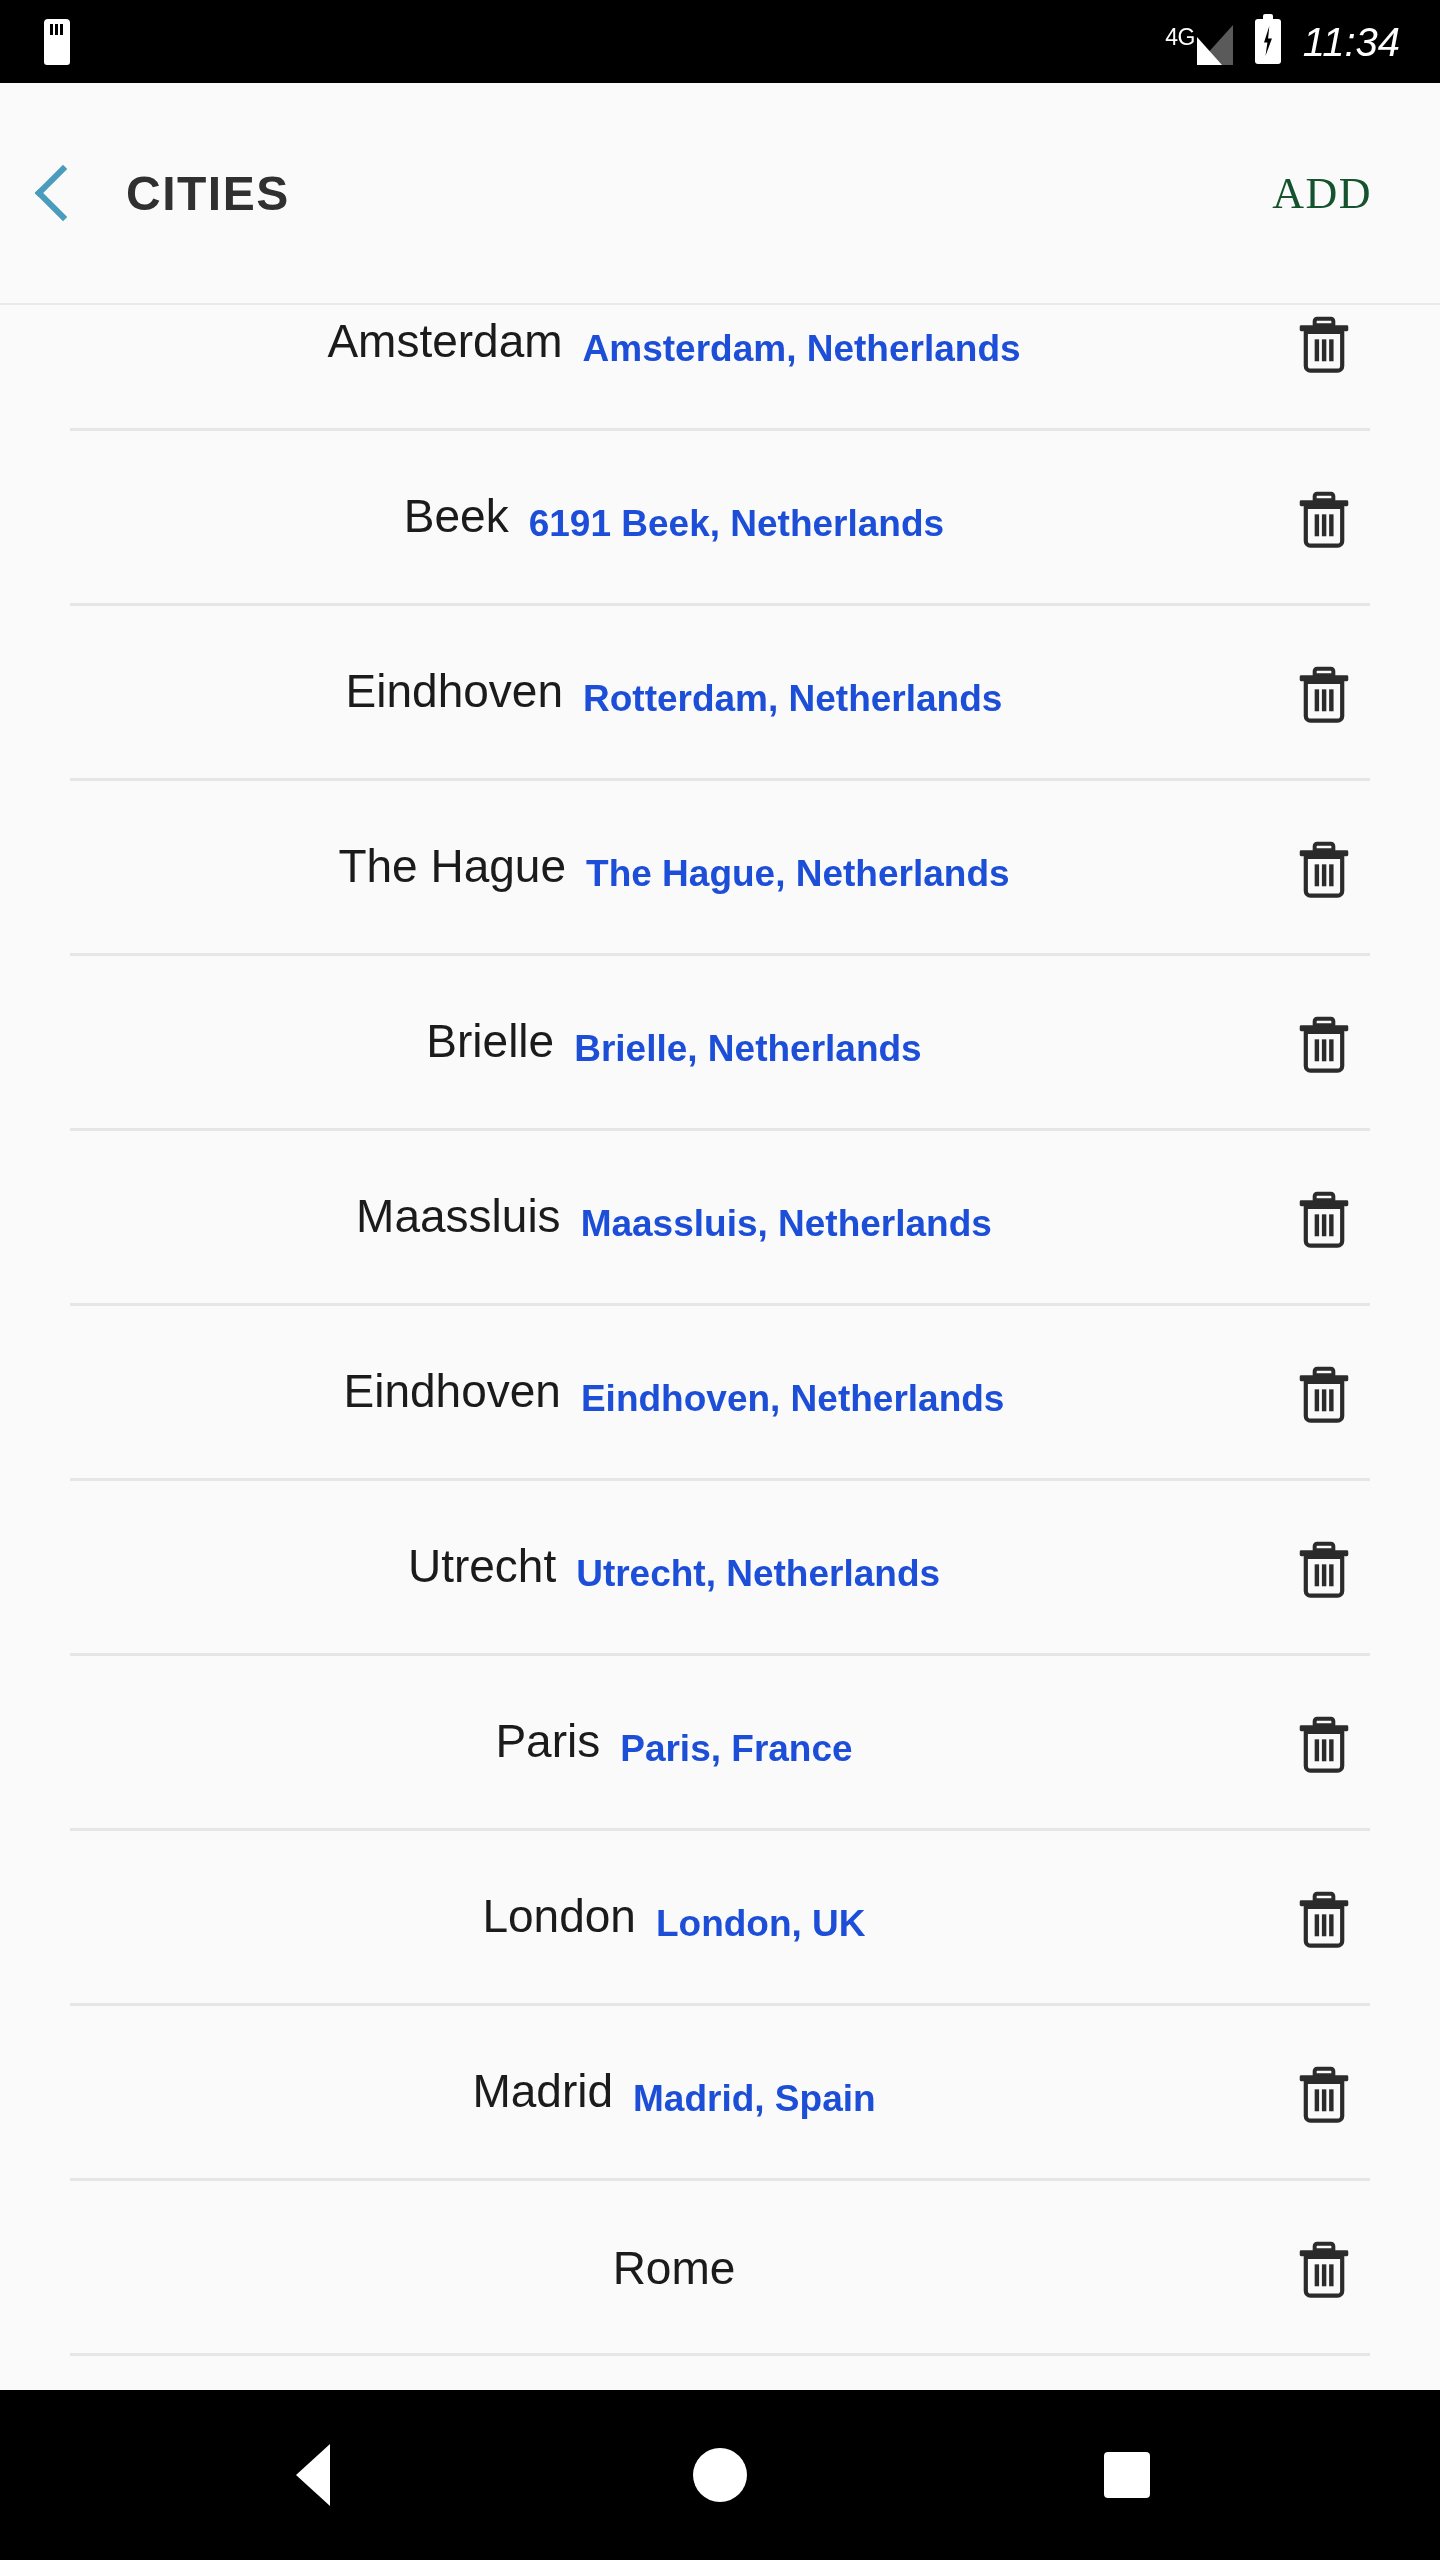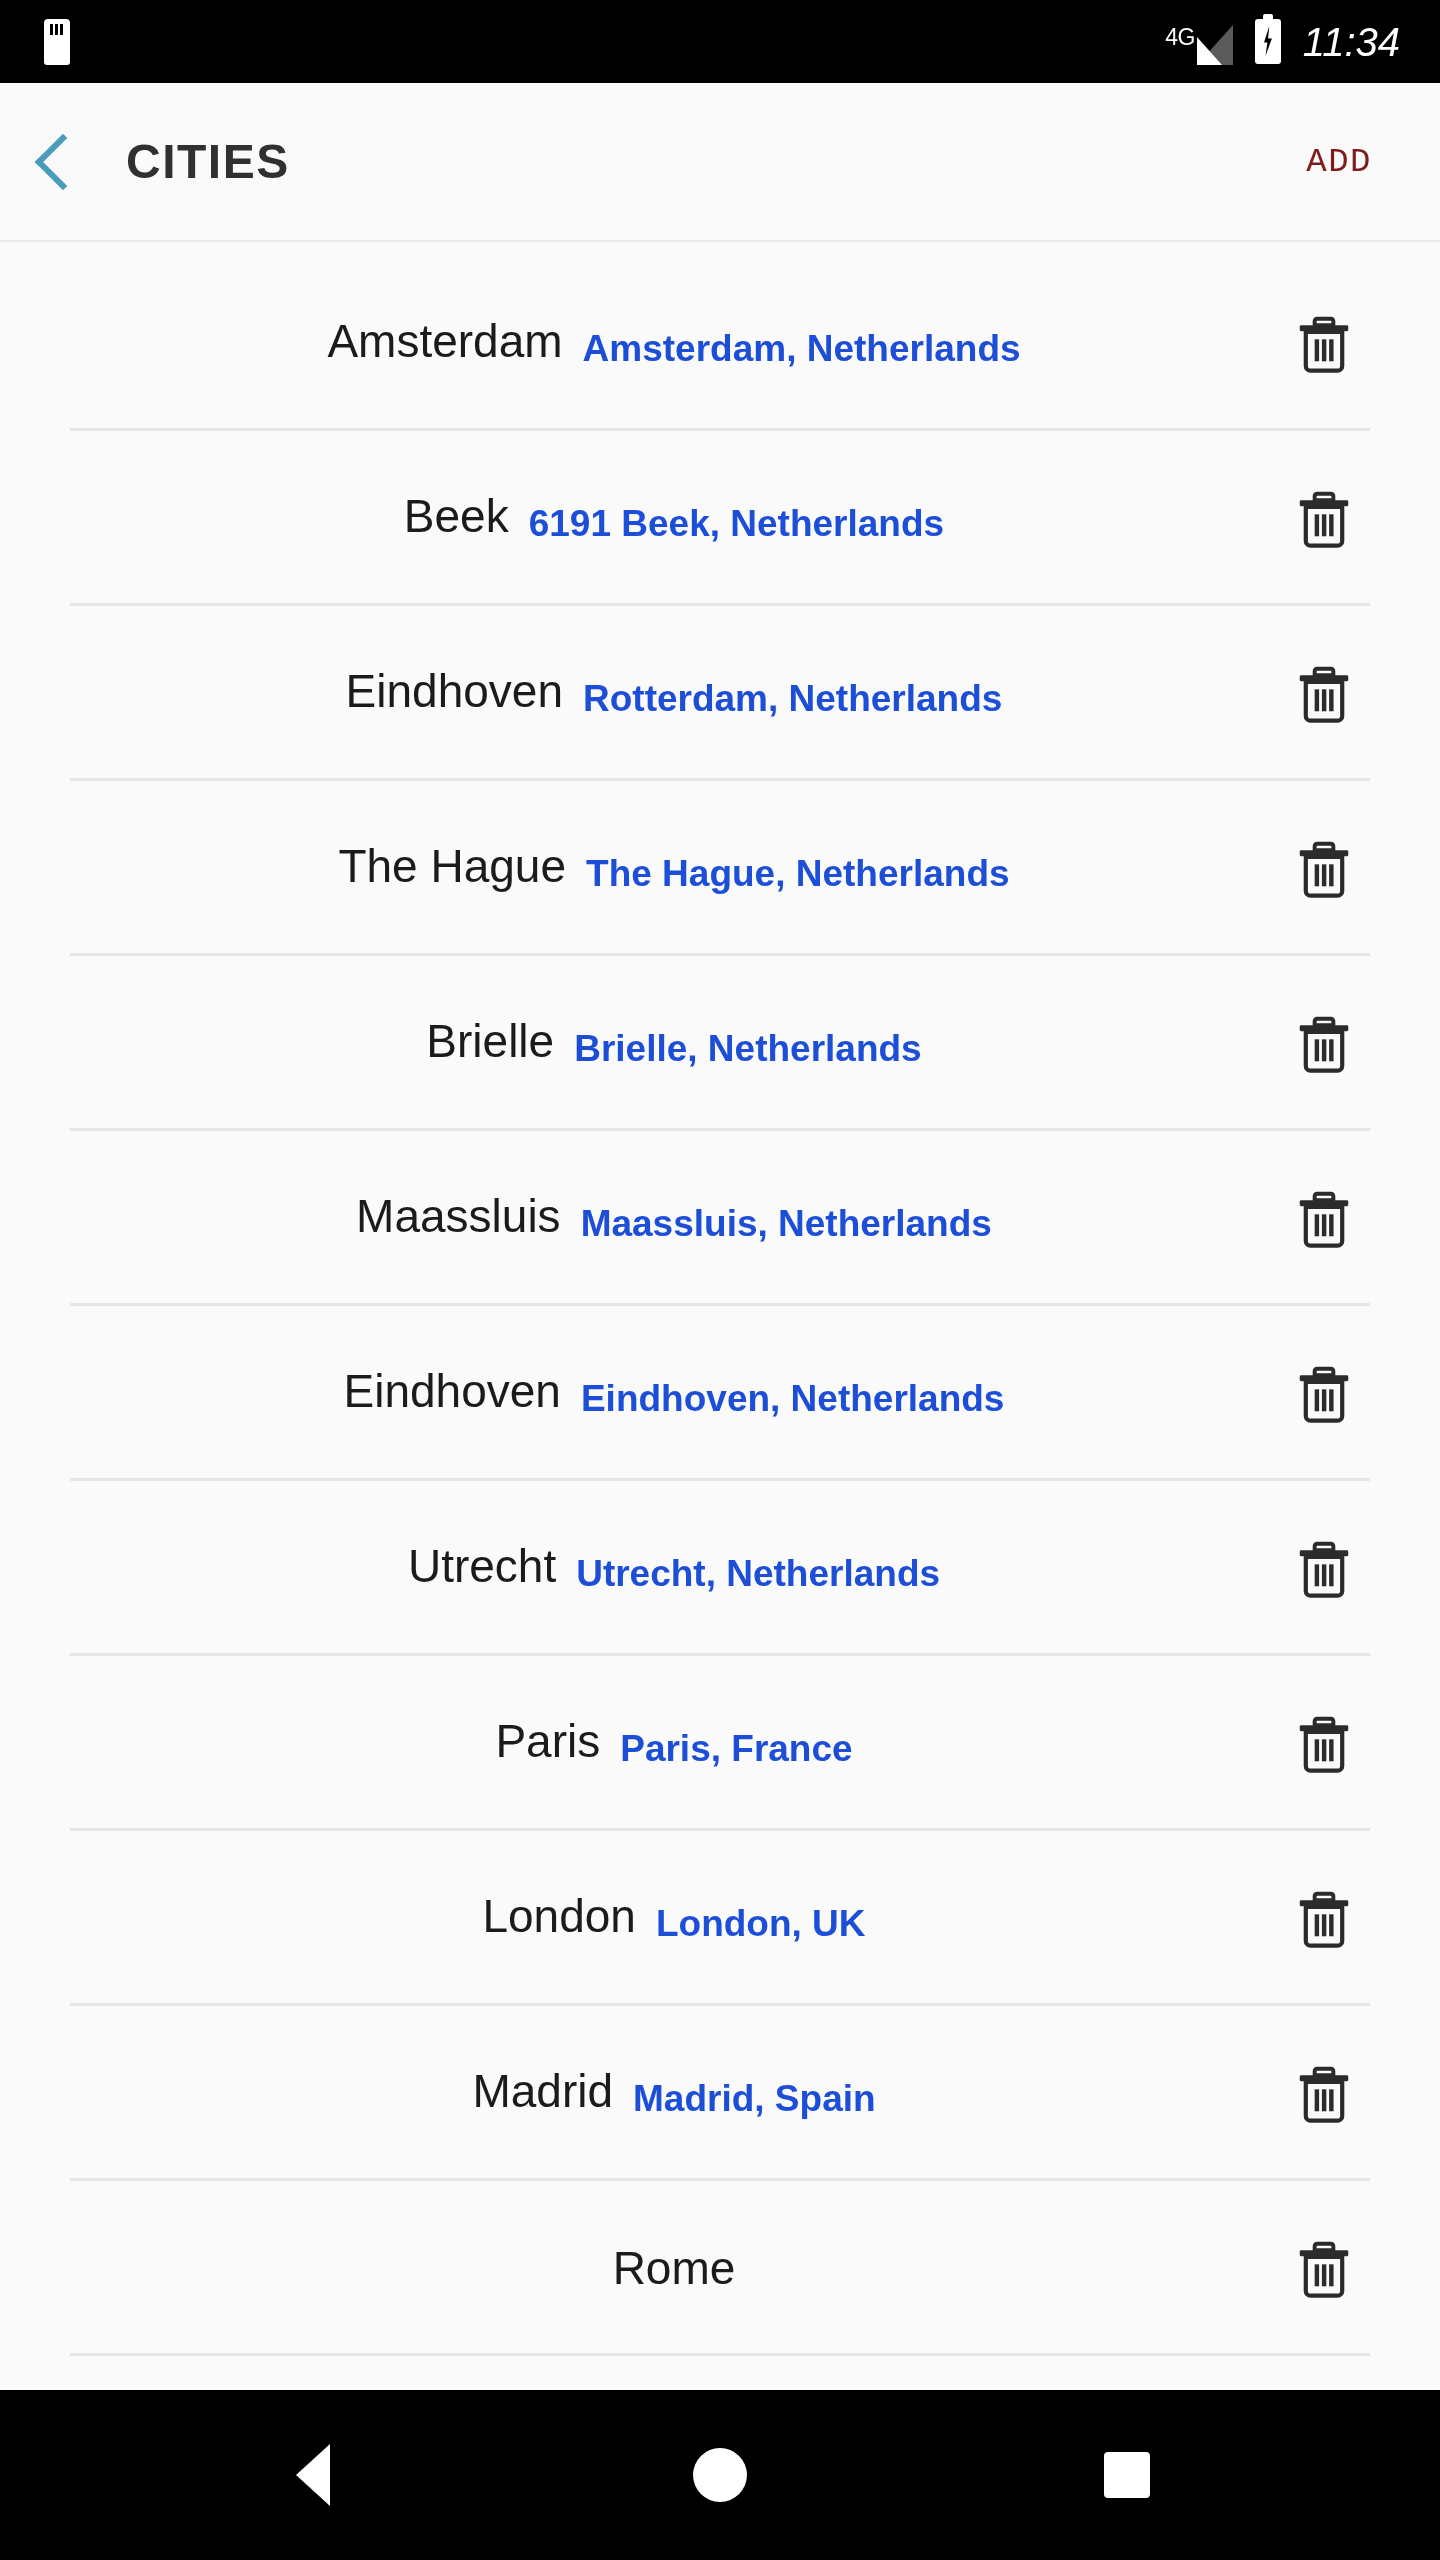--- a/index.html
+++ b/index.html
@@ -121,21 +121,21 @@
     font-weight: 400;
     letter-spacing: 0px;
     font-style: italic;
   }
 
   
   #app-bar {
     position: absolute;
     top: 83px; left: 0;
     width: 1440px;
-    height: 159px;
+    height: 222px;
     background: #FAFAFA;
     border-bottom: 2px solid #EAEAEA;
     box-sizing: border-box;
     display: flex;
     align-items: center;
   }
   #back-button {
     width: 118px;
     height: 173px;
     display: flex;
@@ -157,29 +157,29 @@
   #app-title {
     font-size: 48px;
     font-weight: 700;
     color: #303030;
     letter-spacing: 1.5px;
     margin-left: 8px;
   }
   #add-button {
     margin-left: auto;
     margin-right: 58px;
-    font-size: 34px;
+    font-size: 44px;
     font-weight: 400;
-    color: #7f1d1d;
+    color: #14532d;
     letter-spacing: 1.5px;
     background: transparent;
     border: none;
     padding: 12px 10px;
     cursor: pointer;
-    font-family: Liberation Mono, monospace;
+    font-family: Liberation Serif, serif;
   }
 
   
   #city-list {
     position: absolute;
     top: 256px; left: 0;
     width: 1440px;
     height: 2134px;
     overflow: hidden;
   }

